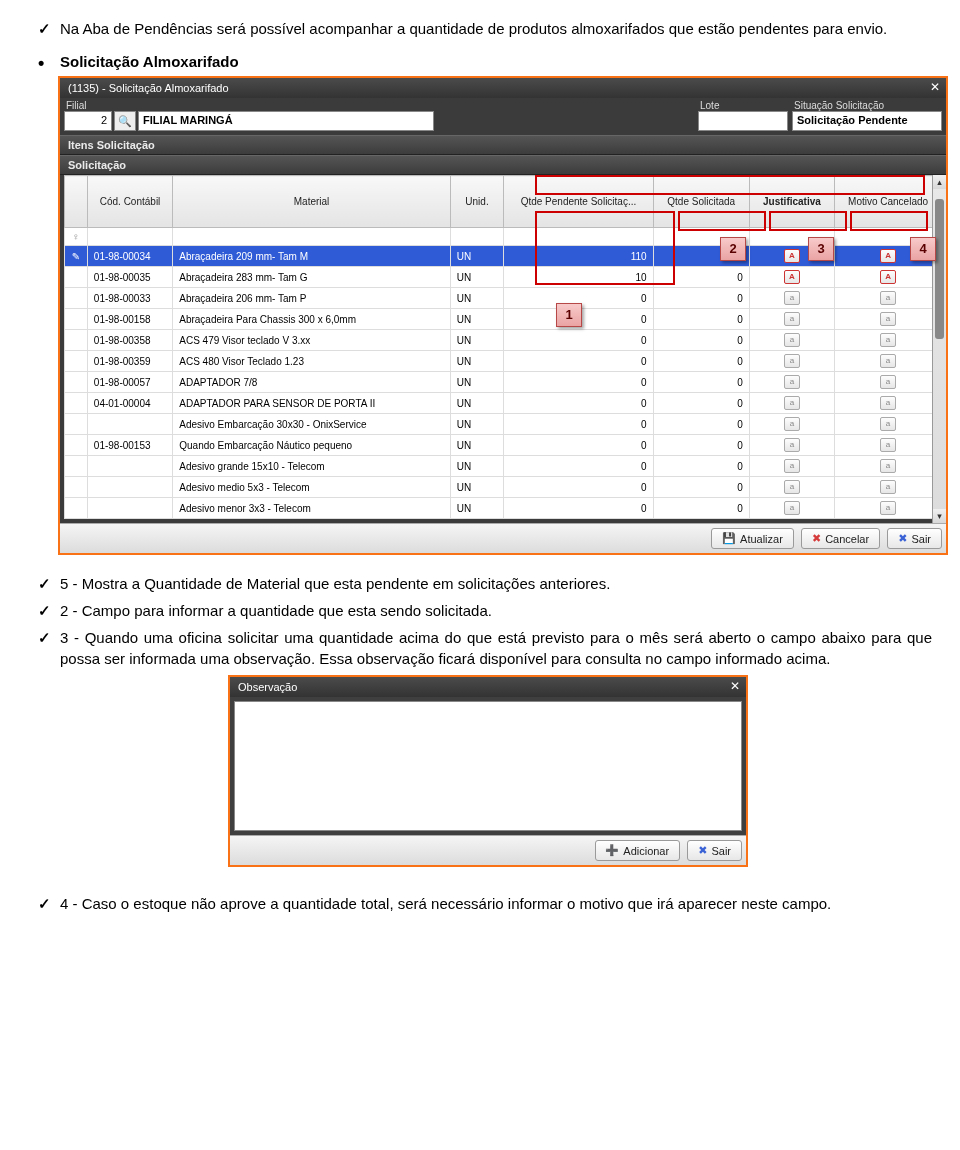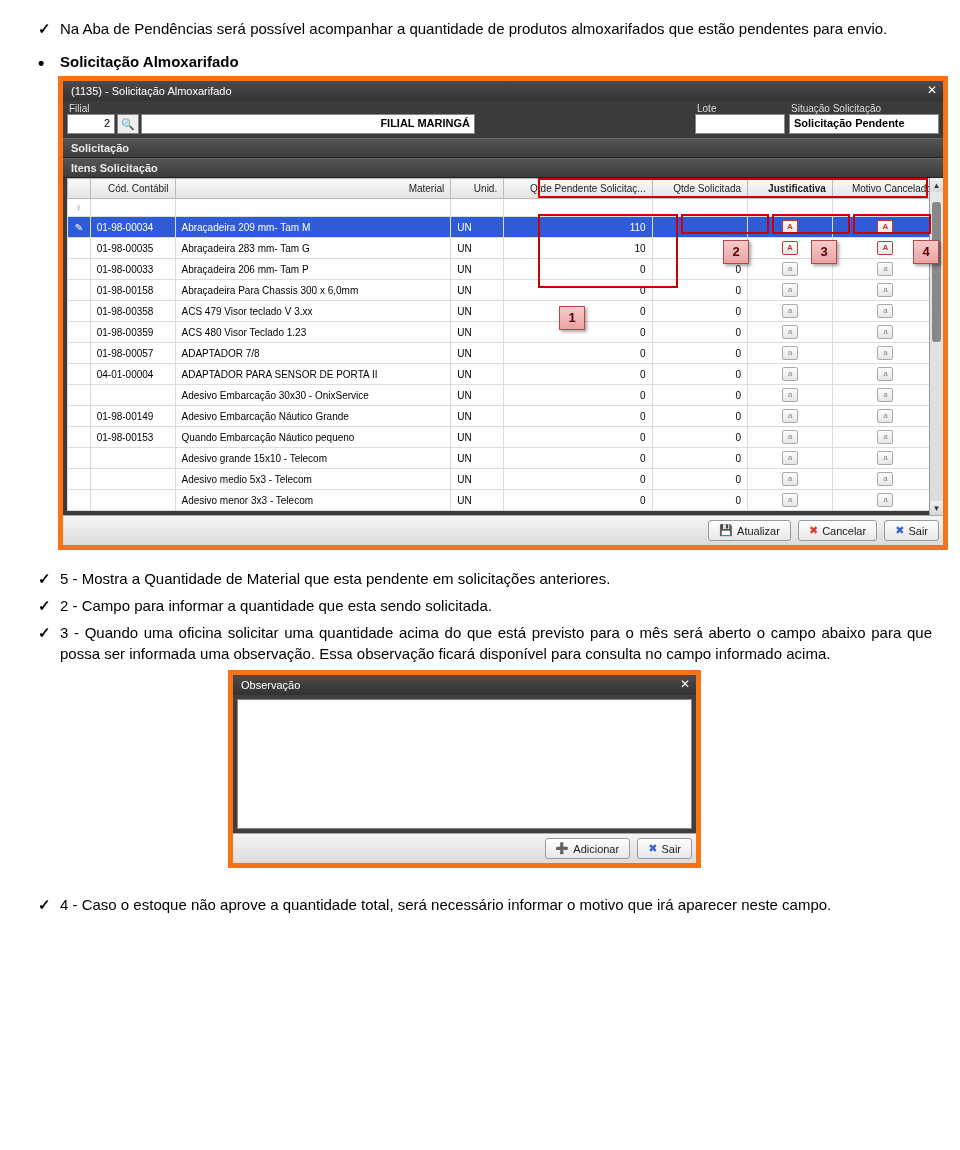--- a/index.html
+++ b/index.html
@@ -41,23 +41,23 @@
     font-size: 18px;
   }
   
   .window {
     background: #3f3f3f;
     margin: 4px 0 12px 30px;
     font-family: "Segoe UI", Tahoma, Arial, sans-serif;
     font-size: 11px;
     color: #eaeaea;
     width: 890px;
-    border: 5px solid #f97316;
-  }
-  .window.small { width: 473px; margin-left: 200px; }
+    border: 2px solid #f97316;
+  }
+  .window.small { width: 520px; margin-left: 200px; }
   .titlebar {
     background: linear-gradient(#4b4b4b,#333);
     padding: 4px 8px;
     position: relative;
     color: #fff;
     font-size: 11px;
   }
   .titlebar .close {
     position: absolute;
     right: 6px; top: 2px;
@@ -88,38 +88,38 @@
   .filial-input {
     background: #fff;
     color:#000;
     height: 20px;
     padding: 2px 4px;
     font-size: 11px;
     border: 1px solid #888;
   }
   .filial-id { width: 48px; text-align:right;}
   .mag { width:22px; height:20px; background:#eee; border:1px solid #888; display:flex; align-items:center; justify-content:center; color:#555;}
-  .filial-name { width: 334px; font-weight:bold;text-align:right;}
+  .filial-name { width: 296px; font-weight:bold;}
   .lote { width: 90px;}
   .situ { width: 150px; font-weight:bold;}
   .spacer { flex:1; }
   
   .grid {
     width: 100%;
     border-collapse: collapse;
     font-size: 10px;
     background:#fff;
     color:#000;
   }
   .grid th {
     background: linear-gradient(#f8f8f8,#e4e4e4);
     border: 1px solid #bbb;
-    padding: 4px 6px;
+    padding: 20px 6px;
     font-weight: normal;
-    text-align: right;
+    text-align: center;
     font-size: 10px;
     color:#222;
   }
   .grid td {
     border: 1px solid #ddd;
     padding: 3px 6px;
     height: 18px;
     background: #fff;
     color:#000;
     white-space: nowrap;
@@ -238,22 +238,22 @@
     <div class="filial-block">
       <div class="lbl">Lote</div>
       <div class="filial-input lote"></div>
     </div>
     <div class="filial-block">
       <div class="lbl">Situação Solicitação</div>
       <div class="filial-input situ">Solicitação Pendente</div>
     </div>
   </div>
 
+  <div class="section-label">Itens Solicitação</div>
   <div class="section-label">Solicitação</div>
-  <div class="section-label">Itens Solicitação</div>
 
   <div class="grid-wrap">
     <table class="grid" id="items-grid">
       <thead>
         <tr>
           <th style="width:16px;"></th>
           <th style="width:80px;">Cód. Contábil</th>
           <th style="width:260px;">Material</th>
           <th style="width:50px;">Unid.</th>
           <th style="width:140px;">Qtde Pendente Solicitaç...</th>
@@ -358,30 +358,20 @@
             <td></td>
             <td>Adesivo Embarcação 30x30 - OnixService</td>
             <td>UN</td>
             <td class="num">0</td>
             <td class="num">0</td>
             <td style="text-align:center;"><span class="actbtn">a</span></td>
             <td style="text-align:center;"><span class="actbtn">a</span></td>
           </tr>
           <tr>
             <td style="text-align:center;color:#999;"></td>
-            <td>01-98-00149</td>
-            <td>Adesivo Embarcação Náutico Grande</td>
-            <td>UN</td>
-            <td class="num">0</td>
-            <td class="num">0</td>
-            <td style="text-align:center;"><span class="actbtn">a</span></td>
-            <td style="text-align:center;"><span class="actbtn">a</span></td>
-          </tr>
-          <tr>
-            <td style="text-align:center;color:#999;"></td>
             <td>01-98-00153</td>
             <td>Quando Embarcação Náutico pequeno</td>
             <td>UN</td>
             <td class="num">0</td>
             <td class="num">0</td>
             <td style="text-align:center;"><span class="actbtn">a</span></td>
             <td style="text-align:center;"><span class="actbtn">a</span></td>
           </tr>
           <tr>
             <td style="text-align:center;color:#999;"></td>

